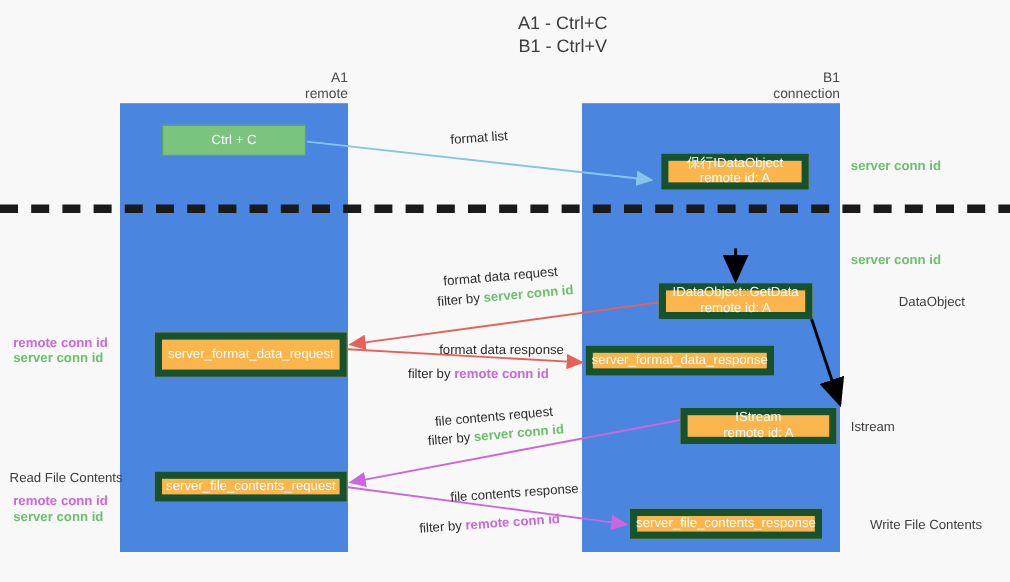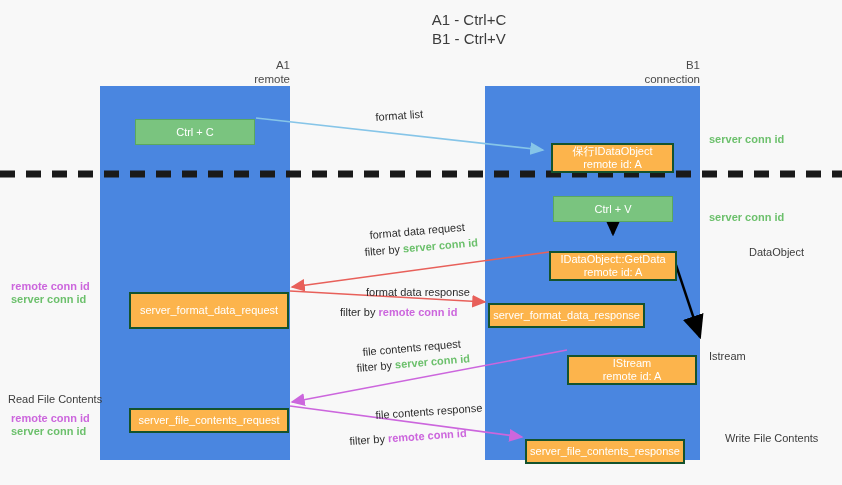--- a/index.html
+++ b/index.html
@@ -44,33 +44,32 @@
     box-sizing: border-box;
     display: flex;
     flex-direction: column;
     align-items: center;
     justify-content: center;
     color: #ffffff;
     font-size: 11px;
     line-height: 13px;
     text-align: center;
     white-space: pre;
-    margin-top: 15px;
   }
   .box.green {
     background: #7ac47f;
     border: 1px solid #5aa85f;
   }
   .box.orange {
     background: #fbb council;
   }
   .box.orange {
     background: #fbb040;
     background: #fcb44c;
-    border: 2px solid #14532d;
+    border: 6px solid #14532d;
   }
   .side-label {
     position: absolute;
     font-size: 11px;
     line-height: 14px;
     white-space: pre;
   }
   .lbl-dark { color: #3c3c3c; }
   .lbl-green { color: #6cc06c; font-weight: bold; }
   .lbl-purple { color: #cc66dd; font-weight: bold; }
@@ -139,21 +138,20 @@
     <line x1="290" y1="406" x2="522" y2="437" stroke="#cc66dd" stroke-width="1.6" marker-end="url(#ah-purple)"></line>
 
     <line x1="0" y1="174" x2="842" y2="174" stroke="#1a1a1a" stroke-width="7" stroke-dasharray="15 11" stroke-linecap="butt"></line>
   </svg>
 
   <div class="box green" style="left:135px; top:104px; width:120px; height:26px;">Ctrl + C</div>
 
   <div class="box orange" style="left:551px; top:128px; width:123px; height:30px;">保行IDataObject
 remote id: A</div>
 
-  <div class="box green" style="left:553px; top:181px; width:120px; height:26px;">Ctrl + V</div>
 
   <div class="box orange" style="left:549px; top:236px; width:128px; height:30px;">IDataObject::GetData
 remote id: A</div>
 
   <div class="box orange" style="left:129px; top:277px; width:160px; height:37px;text-align:right;">server_format_data_request</div>
 
   <div class="box orange" style="left:488px; top:288px; width:157px; height:25px;">server_format_data_response</div>
 
   <div class="box orange" style="left:567px; top:340px; width:130px; height:30px;">IStream
 remote id: A</div>

